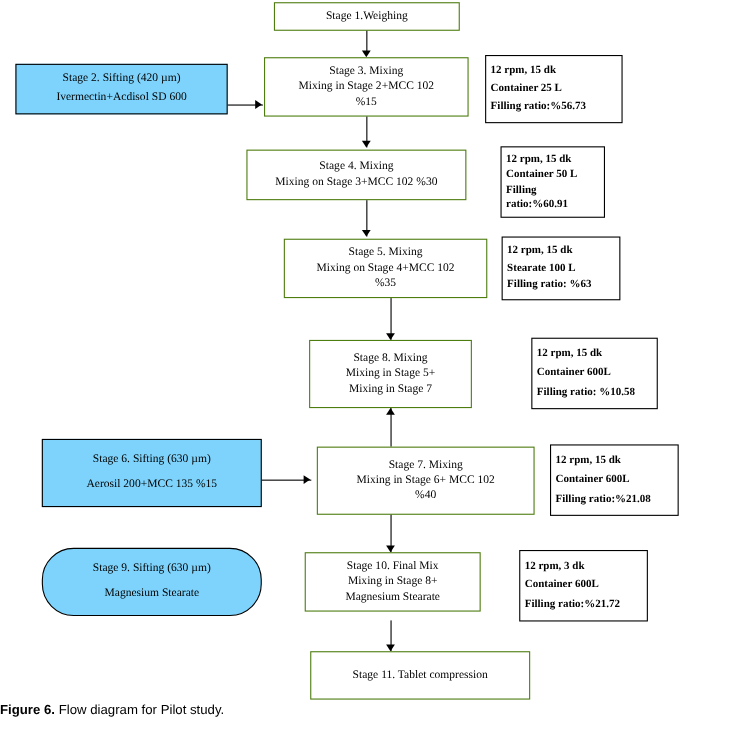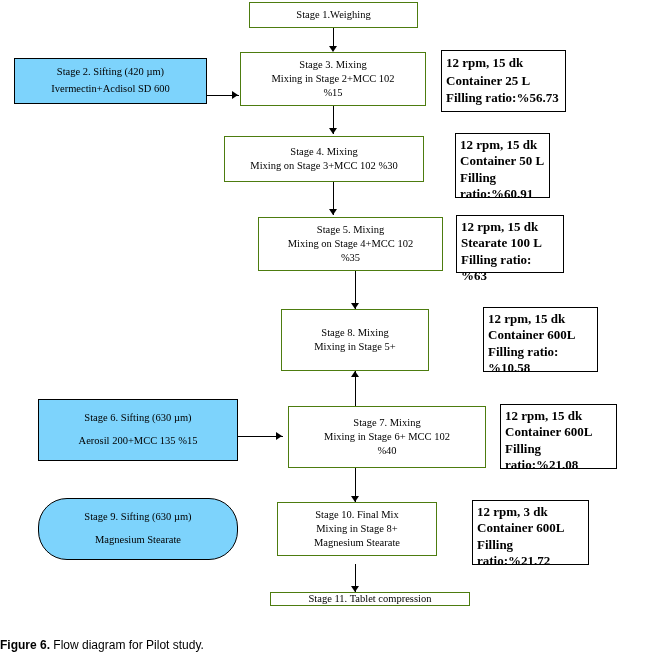--- a/index.html
+++ b/index.html
@@ -43,21 +43,21 @@
   .box .title {
     font-weight: normal;
   }
   .note {
     position: absolute;
     border: 1px solid #000000;
     box-sizing: border-box;
     background: #ffffff;
     font-family: "Liberation Serif", serif;
     font-weight: bold;
-    font-size: 13px;
+    font-size: 10px;
     line-height: 1.25;
     padding: 3px 4px;
     display: flex;
     flex-direction: column;
     justify-content: space-evenly;
     text-align: left;
   }
   .note .ln {
     display: block;
     white-space: normal;
@@ -167,20 +167,21 @@
     <span class="ln">Stearate 100 L</span>
     <span class="ln">Filling ratio: %63</span>
   </div>
 
   <div class="conn vline" style="left:355px; top:271px; height:38px;"></div>
   <div class="arrow-down" style="left:351px; top:303px;"></div>
 
   <div class="box" style="left:281px; top:309px; width:148px; height:62px;">
     <span class="ln title">Stage 8. Mixing</span>
     <span class="ln">Mixing in Stage 5+</span>
+    <span class="ln">Mixing in Stage 7</span>
   </div>
 
   <div class="note" style="left:483px; top:307px; width:115px; height:65px;">
     <span class="ln">12 rpm, 15 dk</span>
     <span class="ln">Container 600L</span>
     <span class="ln">Filling ratio: %10.58</span>
   </div>
 
   <div class="conn vline" style="left:355px; top:371px; height:36px;"></div>
   <div style="position:absolute; left:351px; top:371px; width:0; height:0; border-left:4px solid transparent; border-right:4px solid transparent; border-bottom:6px solid #000000;"></div>
@@ -221,21 +222,21 @@
 
   <div class="note" style="left:472px; top:500px; width:117px; height:65px;">
     <span class="ln">12 rpm, 3 dk</span>
     <span class="ln">Container 600L</span>
     <span class="ln">Filling ratio:%21.72</span>
   </div>
 
   <div class="conn vline" style="left:355px; top:564px; height:28px;"></div>
   <div class="arrow-down" style="left:351px; top:586px;"></div>
 
-  <div class="box" style="left:270px; top:592px; width:200px; height:14px;">
+  <div class="box" style="left:282px; top:592px; width:200px; height:44px;">
     <span class="ln title">Stage 11. Tablet compression</span>
   </div>
 
   <div class="caption" style="top:638px;">
     <b>Figure 6.</b><span> Flow diagram for Pilot study.</span>
   </div>
 
 </div>
 
 </body></html>

